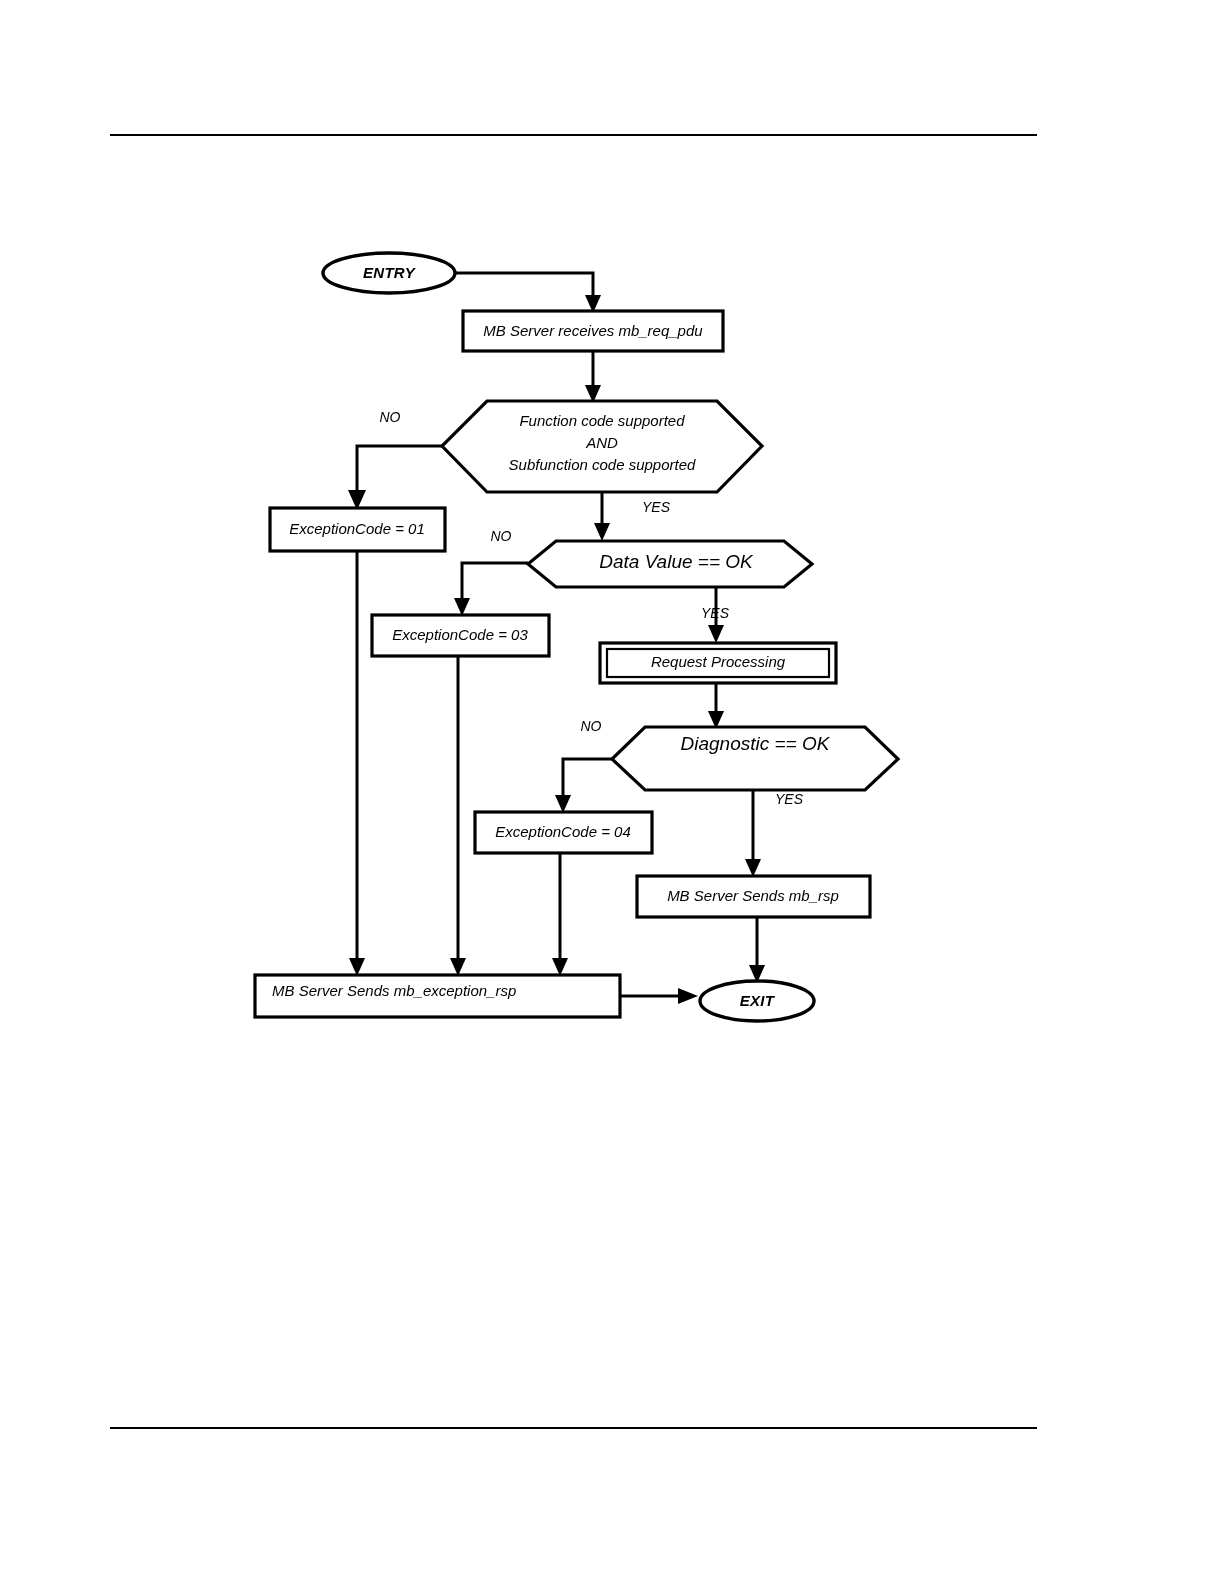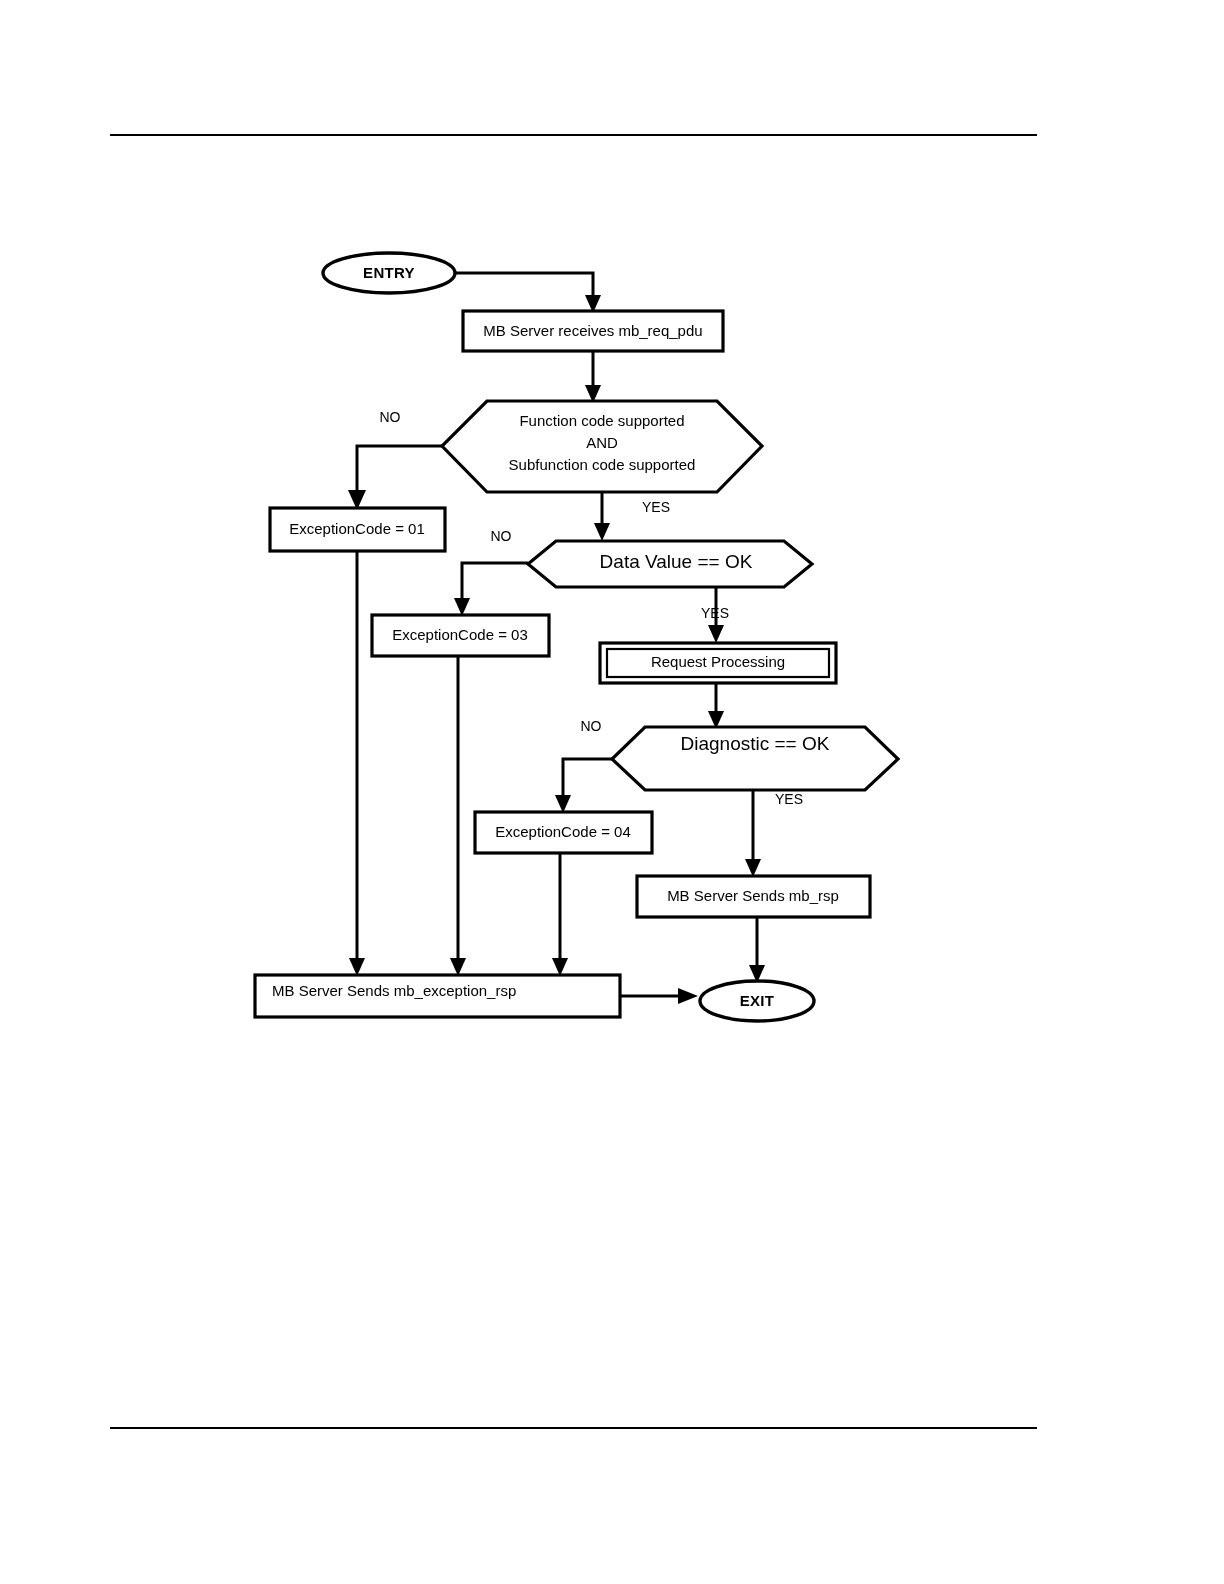--- a/index.html
+++ b/index.html
@@ -11,20 +11,21 @@
     width: 1224px;
     height: 1584px;
     position: relative;
     font-family: "Liberation Sans", sans-serif;
     overflow: hidden;
   }
   #page {
     position: absolute;
     inset: 0;
     background: #ffffff;
+    font-style: italic;
   }
   .rule {
     position: absolute;
     left: 110px;
     width: 927px;
     height: 2px;
     background: #000000;
   }
   #rule-top { top: 134px; }
   #rule-bottom { top: 1427px; }

